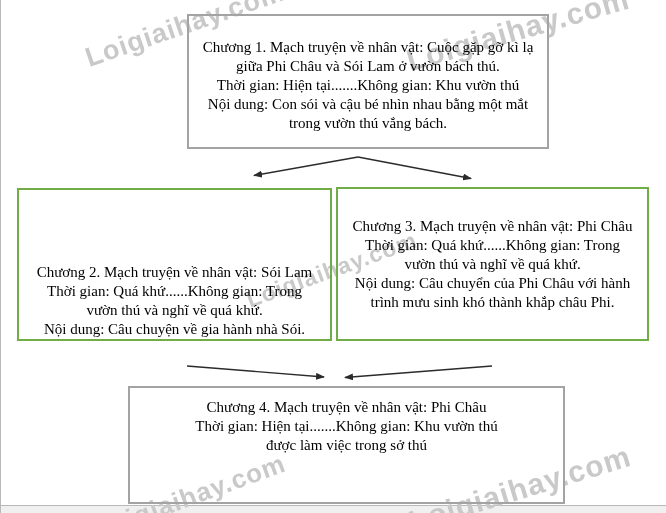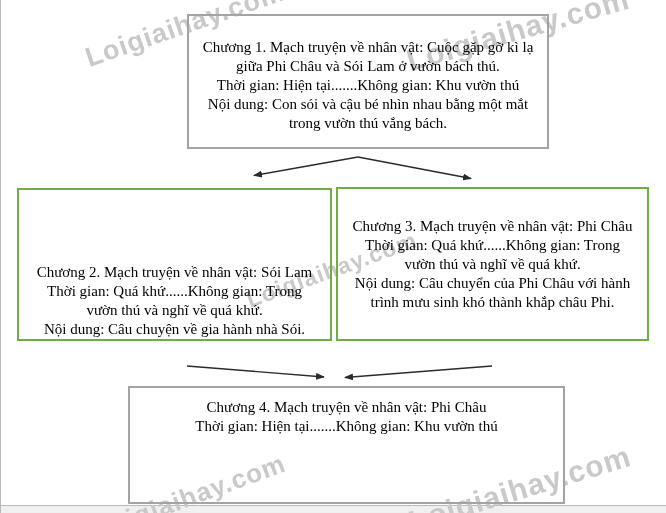--- a/index.html
+++ b/index.html
@@ -114,14 +114,15 @@
       <div class="line">vườn thú và nghĩ về quá khứ.</div>
       <div class="line">Nội dung: Câu chuyển của Phi Châu với hành</div>
       <div class="line">trình mưu sinh khó thành khắp châu Phi.</div>
     </div>
 </div>
 
 <div class="node black-border box4">
   <div class="box-text">
       <div class="line">Chương 4. Mạch truyện về nhân vật: Phi Châu</div>
       <div class="line">Thời gian: Hiện tại.......Không gian: Khu vườn thú</div>
+      <div class="line">được làm việc trong sở thú</div>
     </div>
 </div>
 
 </body></html>

